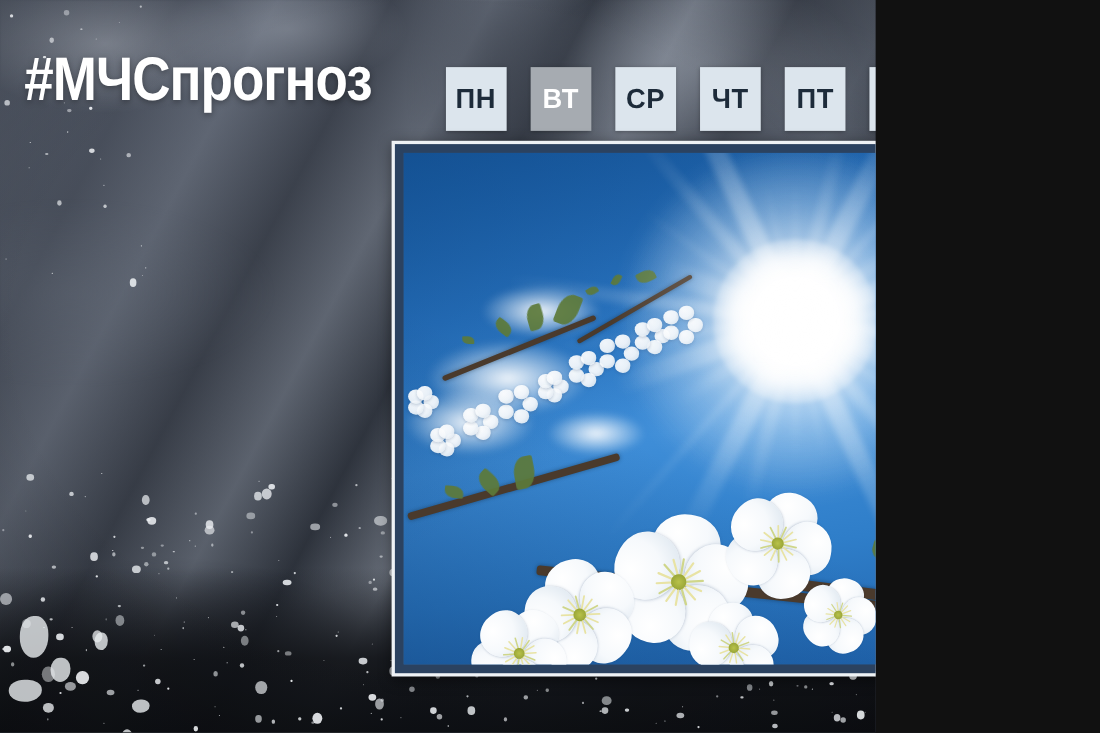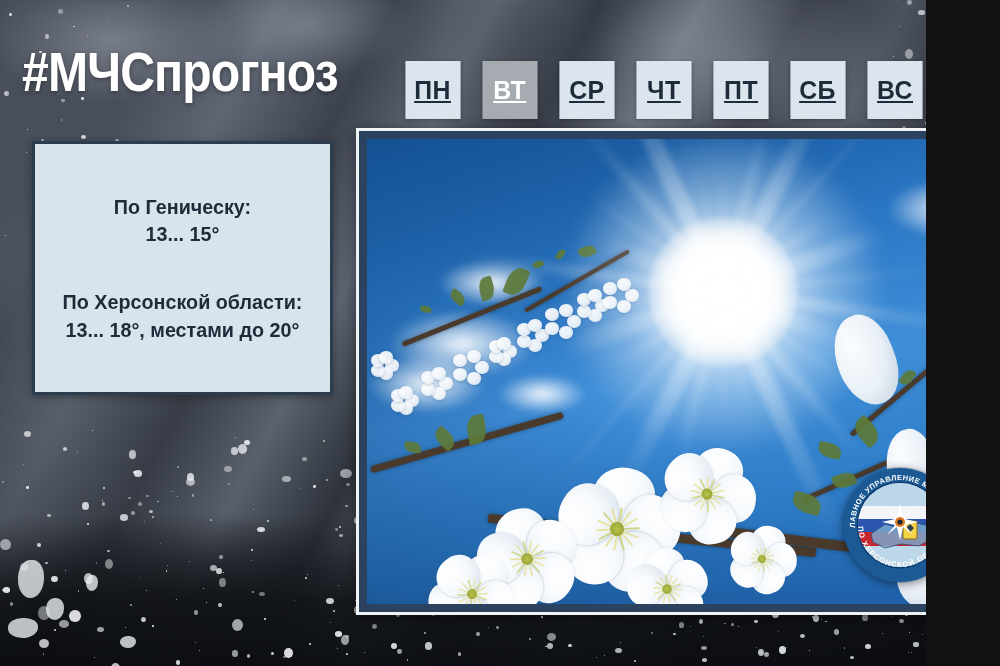--- a/index.html
+++ b/index.html
@@ -1,21 +1,21 @@
 <!DOCTYPE html>
 <html><head>
 <meta charset="utf-8">
 <title>MChS Forecast</title>
 <style>
   html,body{margin:0;padding:0;background:#111;}
   body{font-family:"Liberation Sans",sans-serif;}
 
   .poster{
     position:relative;
-    width:926px;height:666px;
+    width:796px;height:666px;
     overflow:hidden;
     background:#2a2e35;
   }
 
   
   .bg-base{
     position:absolute;inset:0;
     background:
       linear-gradient(118deg,#585f6b 0%,#4c525d 14%,#6d7480 22%,#3b4049 31%,
                       #717883 39%,#2e333b 47%,#868d98 55%,#3a3f48 63%,
@@ -73,21 +73,21 @@
   .day{
     width:60px;height:58px;
     display:flex;align-items:center;justify-content:center;
     background:#dce5ed;color:#1d2b3a;
     font-size:25px;font-weight:bold;
     letter-spacing:.5px;
     transform:scaleX(.92);
     box-shadow:0 1px 4px rgba(0,0,0,.30);
   }
   .day.active{background:#a6abb1;color:#ffffff;}
-  .day span{transform:scaleX(1.08);display:block;text-decoration:underline;}
+  .day span{transform:scaleX(1.08);display:block;}
 
   
   .panel-temp{
     position:absolute;left:32px;top:141px;
     width:301px;height:254px;
     background:#d9e3eb;
     border:3px solid #2b3d4f;
     box-sizing:border-box;
     display:flex;flex-direction:column;
     align-items:center;justify-content:center;
@@ -562,30 +562,20 @@
         <span>ПТ</span>
       </div>
       <div class="day">
         <span>СБ</span>
       </div>
       <div class="day">
         <span>ВС</span>
       </div>
     </div>
 
-  <div class="panel-temp">
-    <div class="tblock">
-      <div class="tline">По Геническу:</div>
-      <div class="tline">13... 15°</div>
-    </div>
-    <div class="tblock">
-      <div class="tline">По Херсонской  области:</div>
-      <div class="tline">13... 18°, местами до 20°</div>
-    </div>
-  </div>
 
 
   <div class="photo-frame">
     <div class="photo-inner">
       <div class="photo" id="photo">
         <div class="sky-grad"></div>
       <div class="ray" style="height: 260px; width: 6px; margin: -130px 0px 0px -3px; transform: rotate(0deg); opacity: 0.35;"></div>
           <div class="ray" style="height: 350px; width: 12px; margin: -175px 0px 0px -6px; transform: rotate(14deg); opacity: 0.55;"></div>
           <div class="ray" style="height: 440px; width: 18px; margin: -220px 0px 0px -9px; transform: rotate(27deg); opacity: 0.75;"></div>
           <div class="ray" style="height: 530px; width: 6px; margin: -265px 0px 0px -3px; transform: rotate(41deg); opacity: 0.35;"></div>

